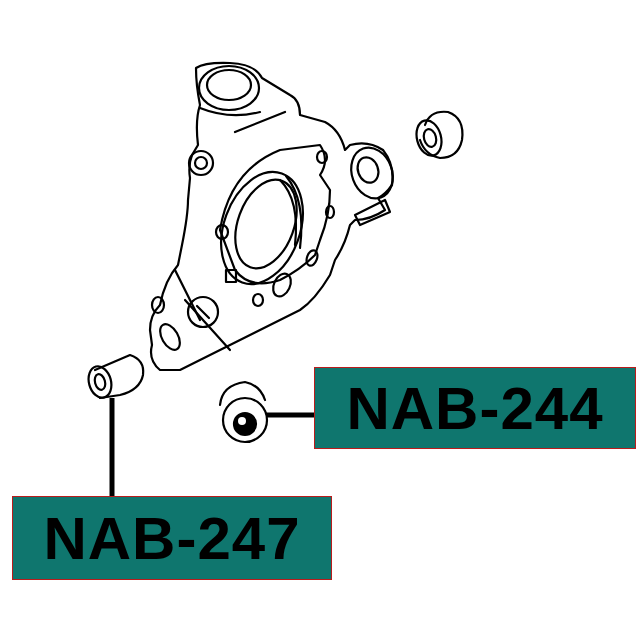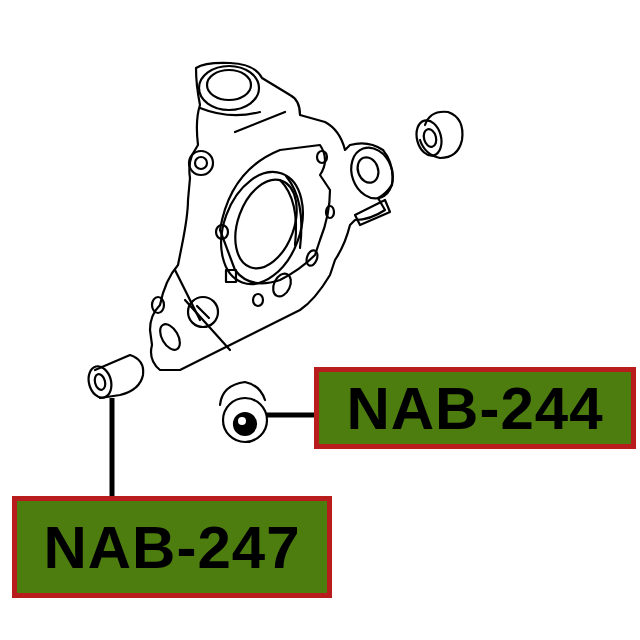--- a/index.html
+++ b/index.html
@@ -1,31 +1,31 @@
 <!DOCTYPE html>
 <html><head>
 <meta charset="utf-8">
 <style>
   html, body { margin: 0; padding: 0; background: #ffffff; }
   body { width: 640px; height: 640px; position: relative; overflow: hidden; font-family: "Liberation Sans", sans-serif; }
   .canvas { position: absolute; left: 0; top: 0; width: 640px; height: 640px; }
   svg { position: absolute; left: 0; top: 0; }
   .label-box {
     position: absolute;
-    border: 5px solid #b91c1c;
-    background: #4d7c0f;
+    border: 1px solid #b91c1c;
+    background: #0f766e;
     box-sizing: border-box;
     display: flex; align-items: center; justify-content: center;
     font-family: "Liberation Sans", sans-serif;
     font-weight: bold;
     color: #000;
     letter-spacing: 1px;
   }
   #lbl244 { left: 314px; top: 367px; width: 322px; height: 82px; font-size: 60px; }
-  #lbl247 { left: 12px; top: 496px; width: 320px; height: 102px; font-size: 60px; }
+  #lbl247 { left: 12px; top: 496px; width: 320px; height: 84px; font-size: 60px; }
 </style>
 </head>
 <body>
 
 <div class="canvas">
   <svg width="640" height="640" viewBox="0 0 640 640">
     <g fill="none" stroke="#000" stroke-width="2.2" stroke-linejoin="round" stroke-linecap="round">
 
       <g>
         <path d="M196,68 Q205,62 230,63 Q255,64 262,78 L290,95 Q300,100 300,115 L325,122 Q340,130 345,150 L350,145 Q368,140 383,150 Q395,165 392,185 Q385,195 378,198 L385,210 Q370,220 355,220 L350,225 Q345,245 335,260 L330,275 Q315,300 300,310 Q260,330 230,345 Q200,360 180,370 L160,370 Q148,360 152,345 L150,330 Q150,315 160,305 Q165,280 178,265 L182,245 Q188,215 188,200 L190,178 Q188,165 192,155 L198,145 Q195,120 200,105 Q196,85 196,68 Z"></path>

